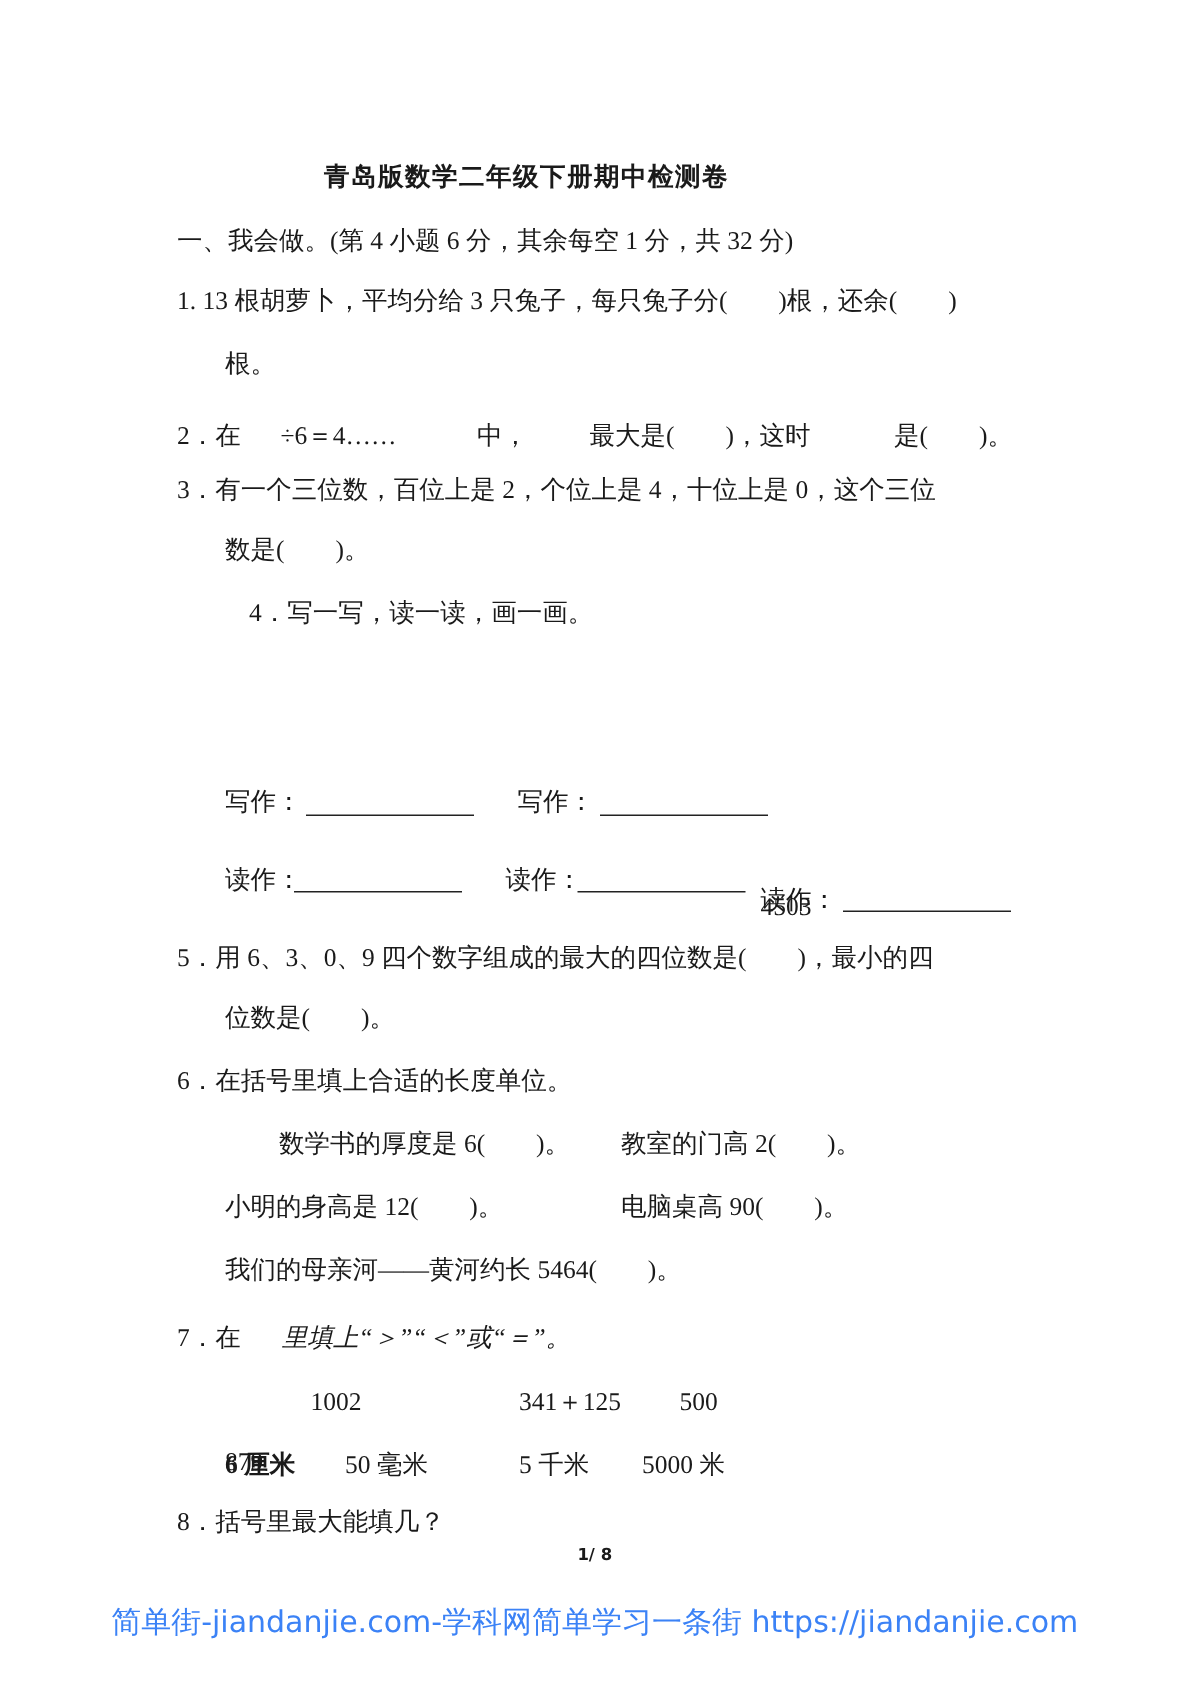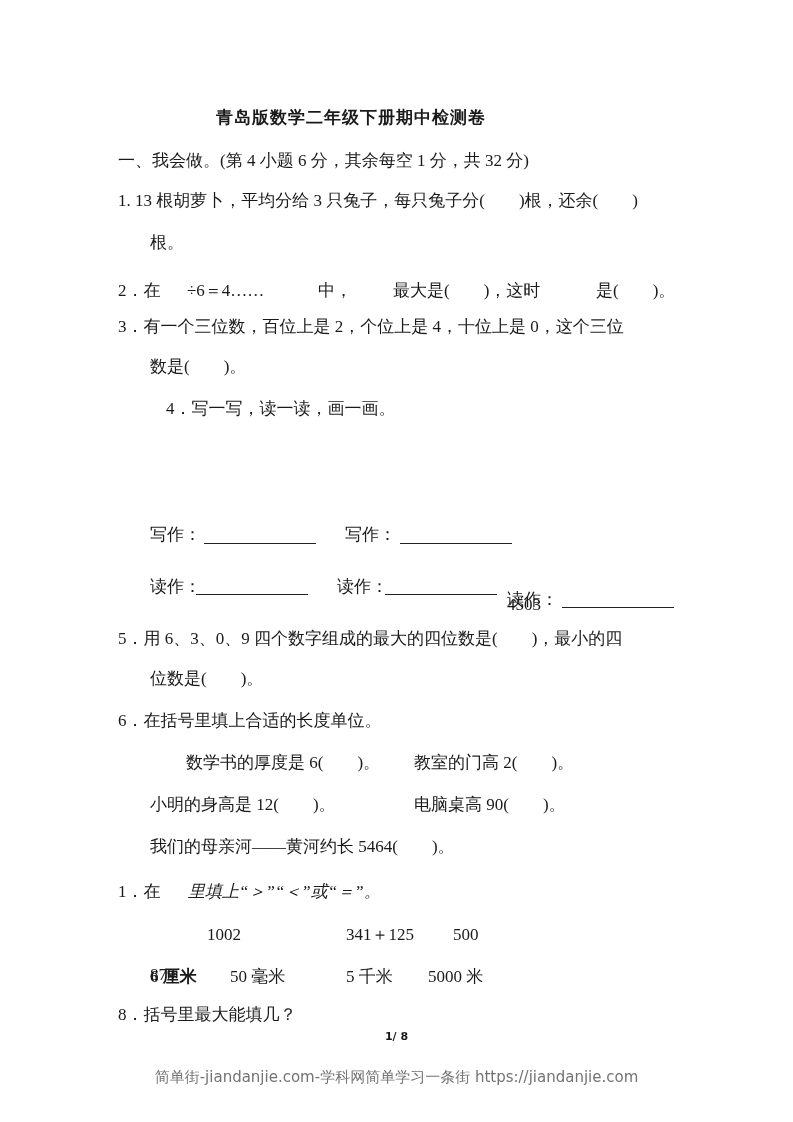--- a/index.html
+++ b/index.html
@@ -5,21 +5,21 @@
   html, body { margin: 0; padding: 0; background: #ffffff; }
   body { width: 793px; height: 1122px; position: relative; overflow: hidden;
          font-family: "Liberation Serif", "DejaVu Serif", serif; color: #1a1a1a; }
   .abs { position: absolute; white-space: pre; }
   .title { top: 106px; left: 0; width: 702px; text-align: center; font-size: 17px; font-weight: bold;
            font-family: "DejaVu Sans", sans-serif; letter-spacing: 1px; }
   .line { font-size: 17px; line-height: 22px; }
   .blank { display: inline-block; border-bottom: 1px solid #222; height: 16px; vertical-align: baseline; }
   .pagenum { top: 1030px; left: 0; width: 793px; text-align: center; font-size: 11px; font-weight: bold;
              font-family: "DejaVu Sans", sans-serif; }
-  .footer { top: 1068px; left: 0; width: 793px; text-align: center; font-size: 15px; color: #737373;
+  .footer { top: 1068px; left: 0; width: 793px; text-align: center; font-size: 20px; color: #3b82f6;
             font-family: "DejaVu Sans", sans-serif; }
 </style>
 </head>
 <body>
 
 <div class="abs title">青岛版数学二年级下册期中检测卷</div>
 
 <div class="abs line" style="top:150px;left:118px;">一、我会做。(第 4 小题 6 分，其余每空 1 分，共 32 分)</div>
 
 <div class="abs line" style="top:190px;left:118px;">1. 13 根胡萝卜，平均分给 3 只兔子，每只兔子分(        )根，还余(        )</div>
@@ -52,21 +52,21 @@
 <div class="abs line" style="top:628px;left:118px;">5．用 6、3、0、9 四个数字组成的最大的四位数是(        )，最小的四</div>
 <div class="abs line" style="top:668px;left:150px;">位数是(        )。</div>
 
 <div class="abs line" style="top:710px;left:118px;">6．在括号里填上合适的长度单位。</div>
 <div class="abs line" style="top:752px;left:150px;margin-left:36px;">数学书的厚度是 6(        )。</div>
 <div class="abs line" style="top:752px;left:414px;">教室的门高 2(        )。</div>
 <div class="abs line" style="top:794px;left:150px;">小明的身高是 12(        )。</div>
 <div class="abs line" style="top:794px;left:414px;">电脑桌高 90(        )。</div>
 <div class="abs line" style="top:836px;left:150px;">我们的母亲河——黄河约长 5464(        )。</div>
 
-<div class="abs line" style="top:881px;left:118px;">1．在</div>
+<div class="abs line" style="top:881px;left:118px;">7．在</div>
 <div class="abs line" style="top:881px;left:188px;font-style:italic;">里填上“＞”“＜”或“＝”。</div>
 
 <div class="abs line" style="top:964px;left:150px;">879</div>
 <div class="abs line" style="top:924px;left:207px;">1002</div>
 <div class="abs line" style="top:924px;left:346px;">341＋125</div>
 <div class="abs line" style="top:924px;left:453px;">500</div>
 
 <div class="abs line" style="top:966px;left:150px;font-weight:bold;">6 厘米</div>
 <div class="abs line" style="top:966px;left:230px;">50 毫米</div>
 <div class="abs line" style="top:966px;left:346px;">5 千米</div>

